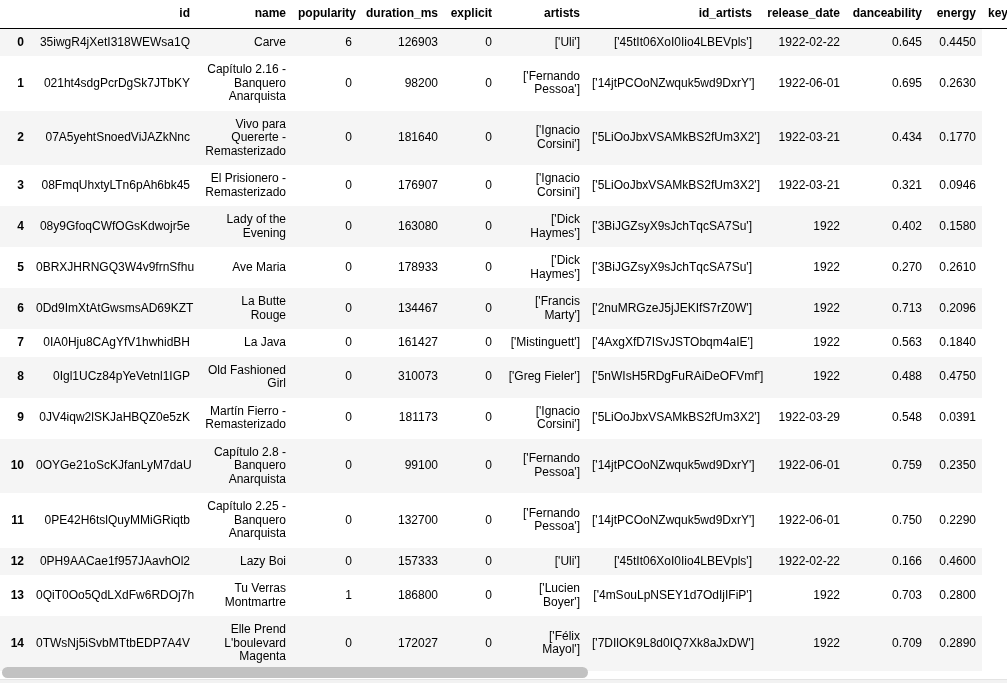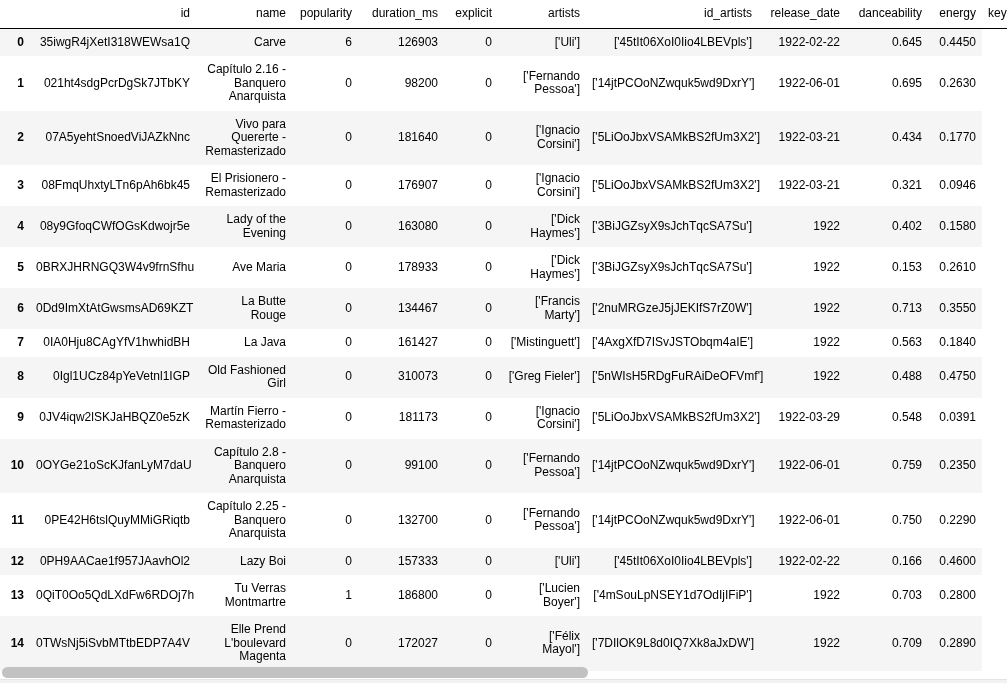--- a/index.html
+++ b/index.html
@@ -9,21 +9,21 @@
   table.dataframe th, table.dataframe td{
     padding:7px 6px;
     line-height:13.5px;
     text-align:right;
     vertical-align:middle;
     white-space:pre-line;
     font-size:12px;
     border:none;
   }
   table.dataframe thead th{
-    font-weight:normal;
+    font-weight:bold;
     border-bottom:1.5px solid #000;
     background:#fff;
   }
   table.dataframe thead th.col-key{text-align:left;}
   table.dataframe tbody th{font-weight:bold;}
   
   table.dataframe tbody tr:nth-child(odd) th,
   table.dataframe tbody tr:nth-child(odd) td:not(.col-key){background:#f5f5f5;}
   .hscroll-track{
     position:absolute;left:0;top:666px;width:1007px;height:14px;
@@ -157,38 +157,38 @@
           <th>5</th>
           <td>0BRXJHRNGQ3W4v9frnSfhu</td>
           <td>Ave Maria</td>
           <td>0</td>
           <td>178933</td>
           <td>0</td>
           <td>['Dick
 Haymes']</td>
           <td>['3BiJGZsyX9sJchTqcSA7Su']</td>
           <td>1922</td>
-          <td>0.153</td>
+          <td>0.270</td>
           <td>0.2610</td>
           <td class="col-key"></td>
         </tr>
         <tr>
           <th>6</th>
           <td>0Dd9ImXtAtGwsmsAD69KZT</td>
           <td>La Butte
 Rouge</td>
           <td>0</td>
           <td>134467</td>
           <td>0</td>
           <td>['Francis
 Marty']</td>
           <td>['2nuMRGzeJ5jJEKIfS7rZ0W']</td>
           <td>1922</td>
           <td>0.713</td>
-          <td>0.3550</td>
+          <td>0.2096</td>
           <td class="col-key"></td>
         </tr>
         <tr>
           <th>7</th>
           <td>0IA0Hju8CAgYfV1hwhidBH</td>
           <td>La Java</td>
           <td>0</td>
           <td>161427</td>
           <td>0</td>
           <td>['Mistinguett']</td>

